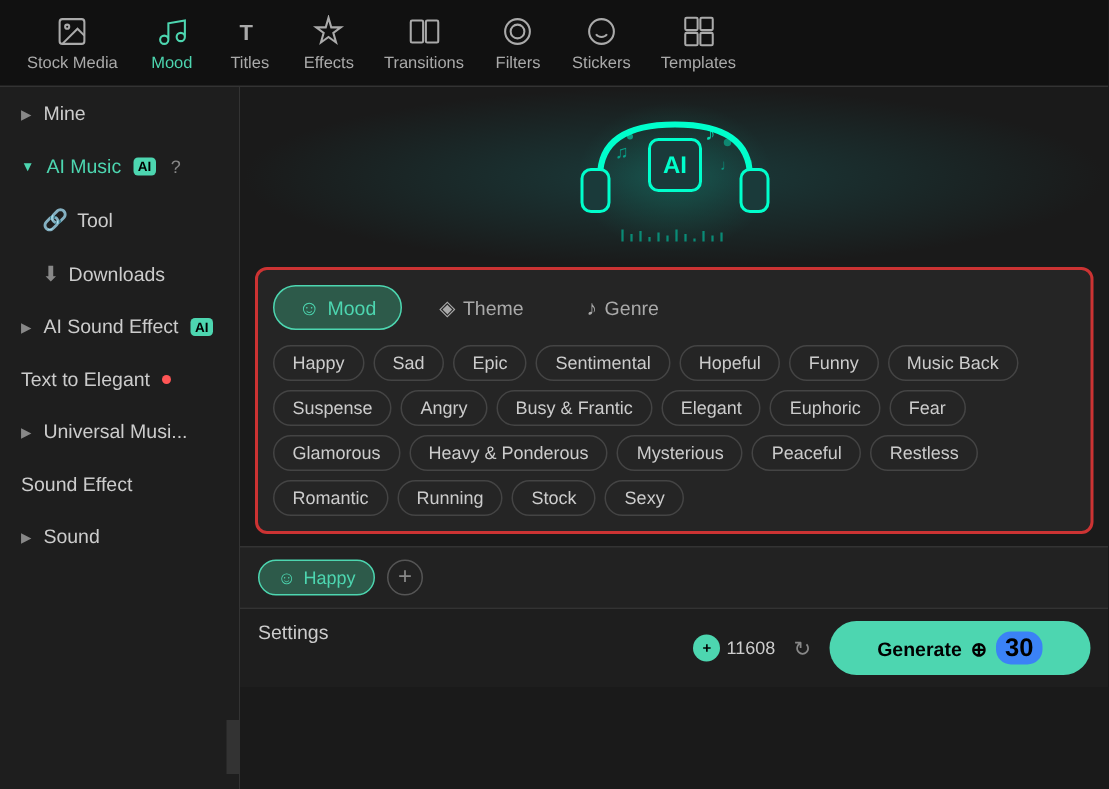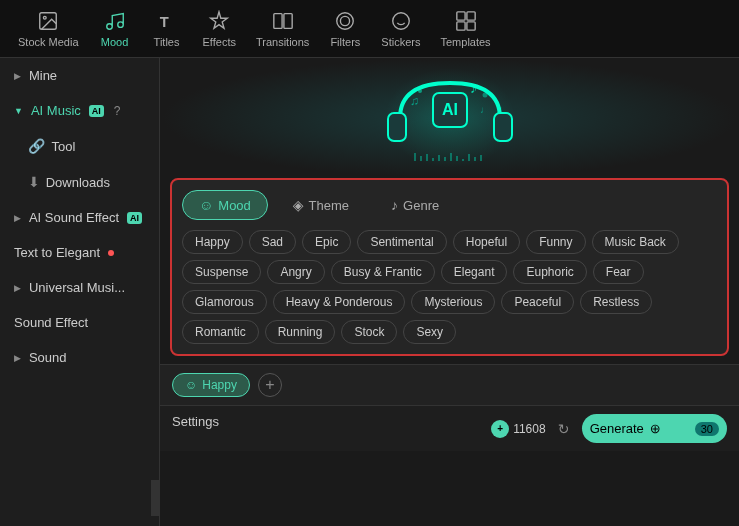--- a/index.html
+++ b/index.html
@@ -288,31 +288,30 @@
       font-size: 14px;
     }
     .generate-btn {
       display: flex;
       align-items: center;
       gap: 6px;
       background: #4dd6b0;
       color: #000;
       border: none;
       border-radius: 20px;
-      padding: 7px 8px;
+      padding: 7px 32px;
       font-size: 13px;
-      font-weight: 400;
+      font-weight: 700;
       cursor: pointer;
     }
     .generate-btn .gen-num {
-      background: #0f766e;
+      background: #3b82f6;
       border-radius: 10px;
       padding: 1px 6px;
-      font-size: 11px;
-      margin-left: 28px;
+      font-size: 17px;
     }
 
     
     .mtg-panel::-webkit-scrollbar { display: none; }
   </style>
 </head>
 <body>
 
 <div class="top-nav">
   <div class="nav-item">

